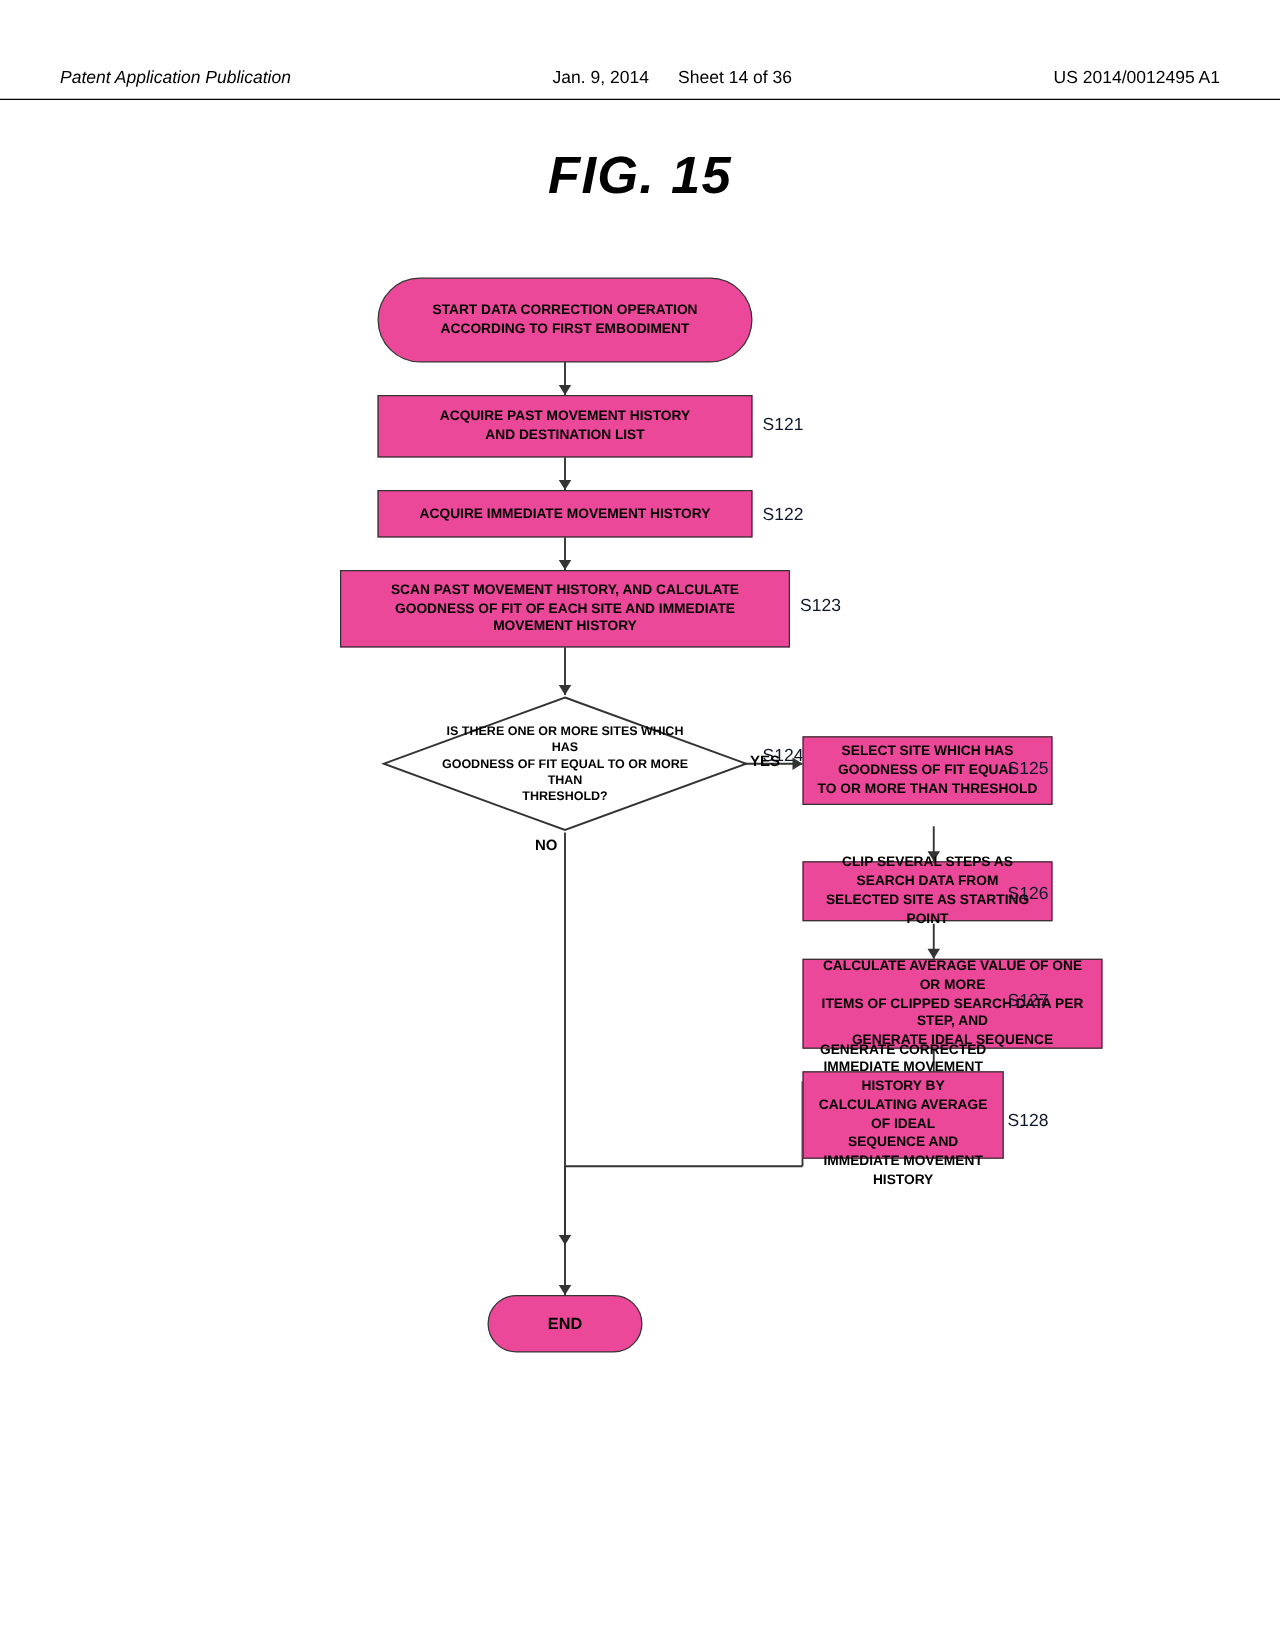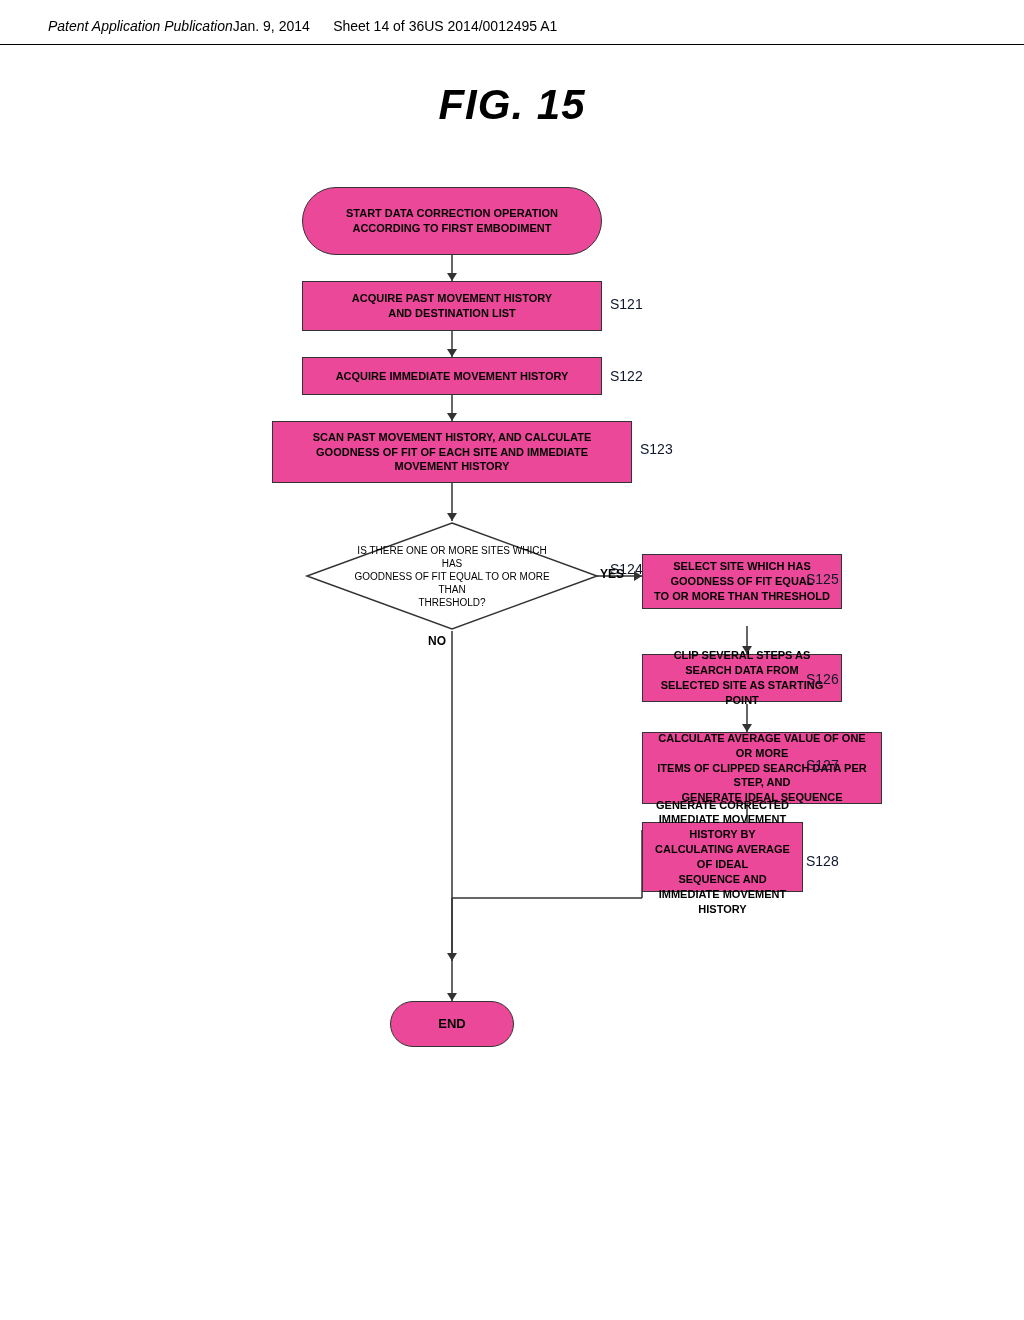--- a/index.html
+++ b/index.html
@@ -8,24 +8,26 @@
       font-family: Arial, Helvetica, sans-serif;
       width: 1024px;
       min-height: 1320px;
       position: relative;
       overflow-x: hidden;
     }
 
     
     .header {
       display: flex;
+      justify-content: space-between;
       align-items: center;
       padding: 18px 48px 10px 48px;
       border-bottom: 1px solid #000;
       font-size: 14px;
+      margin-top: 35px;
     }
     .header-left { font-style: italic; font-size: 14px; }
     .header-center { font-size: 14px; }
     .header-right { font-size: 14px; }
 
     
     .fig-title {
       text-align: center;
       font-size: 42px;
       font-style: italic;
@@ -148,21 +150,21 @@
   <div class="fc-block" style="left:100px; top:260px; width:360px; height:62px;">
     <span style="white-space:pre-line;">SCAN PAST MOVEMENT HISTORY, AND CALCULATE
 GOODNESS OF FIT OF EACH SITE AND IMMEDIATE
 MOVEMENT HISTORY</span>
   </div>
   <span class="step-tag" style="left:468px; top:280px;">S123</span>
 
   <svg width="300" height="115" style="position:absolute; left:130px; top:358px;">
     <polygon points="150,4 295,57 150,110 5,57" fill="#fff" stroke="#333" stroke-width="1.5"></polygon>
     <foreignObject x="50" y="15" width="200" height="84">
-      <div xmlns="http://www.w3.org/1999/xhtml" style="text-align:center; font-size:10px; font-weight:normal; line-height:1.3; display:flex; align-items:center; justify-content:center; height:84px;">
+      <div xmlns="http://www.w3.org/1999/xhtml" style="text-align:center; font-size:10px; font-weight:bold; line-height:1.3; display:flex; align-items:center; justify-content:center; height:84px;">
         <span style="white-space:pre-line;">IS THERE ONE OR MORE SITES WHICH HAS
 GOODNESS OF FIT EQUAL TO OR MORE THAN
 THRESHOLD?</span>
       </div>
     </foreignObject>
   </svg>
   <span class="step-tag" style="left:438px; top:400px;text-align:right;">S124</span>
 
   <span class="branch-label" style="left:428px; top:406px; font-size:12px; font-weight:bold;">YES</span>
 

